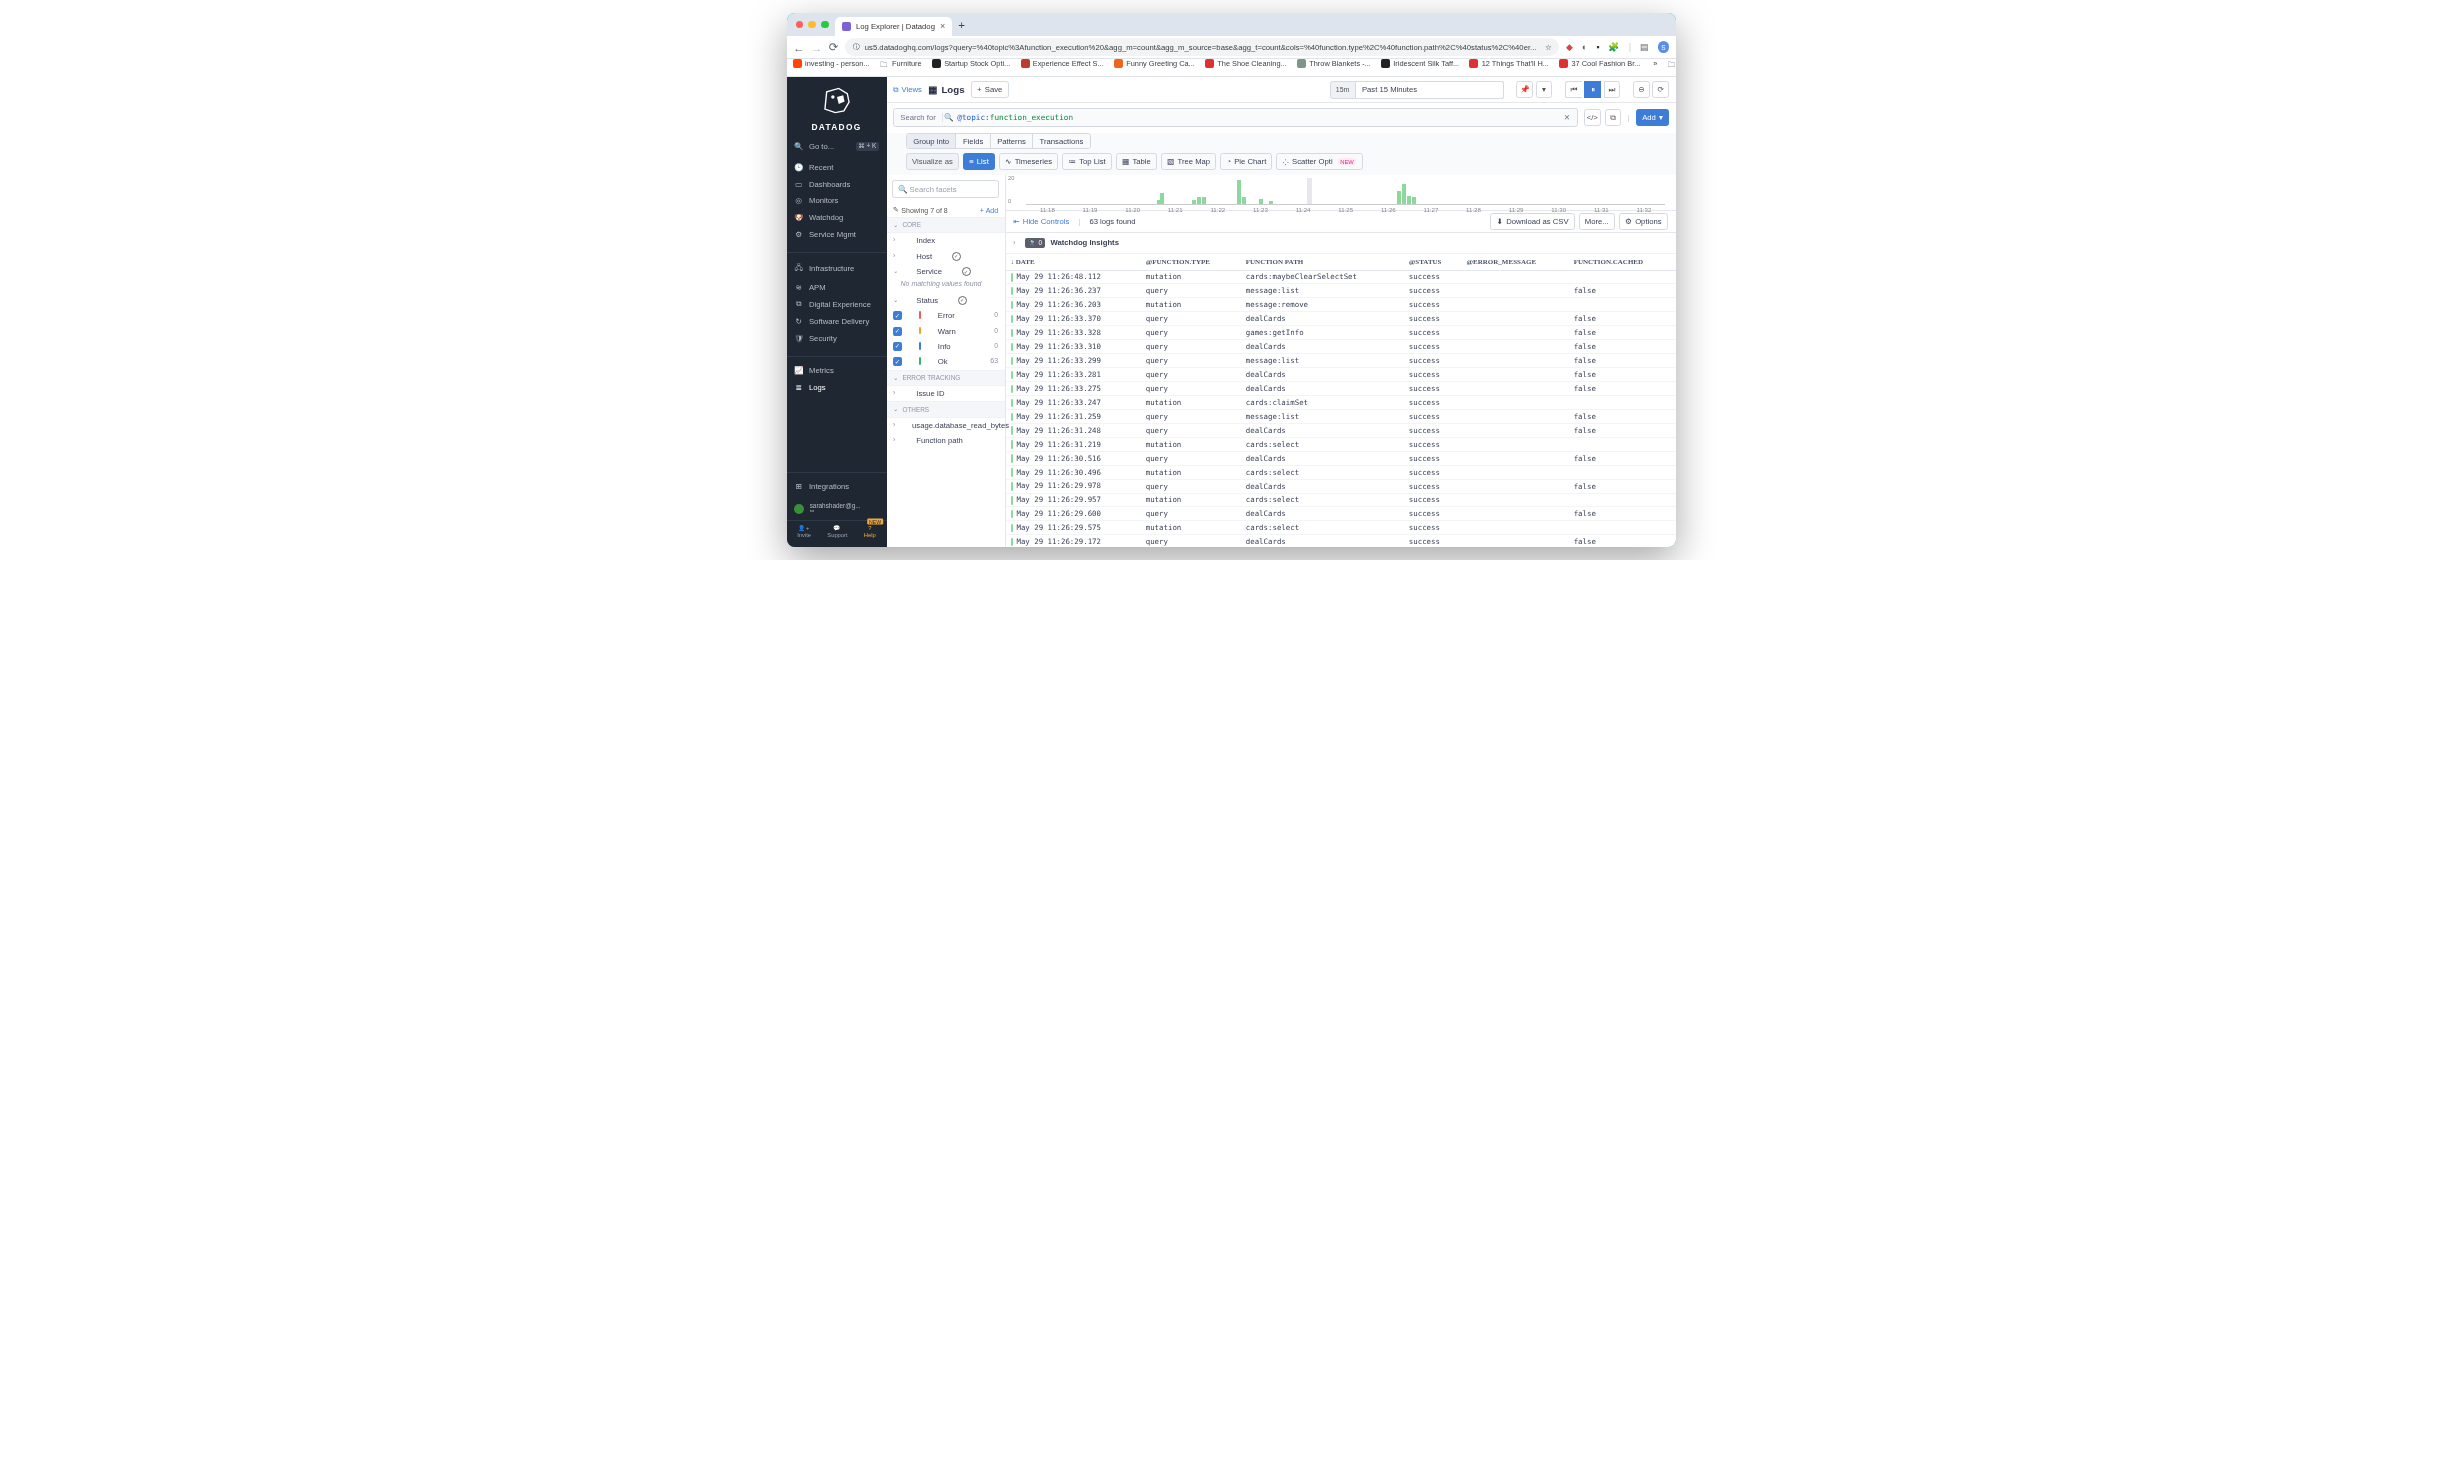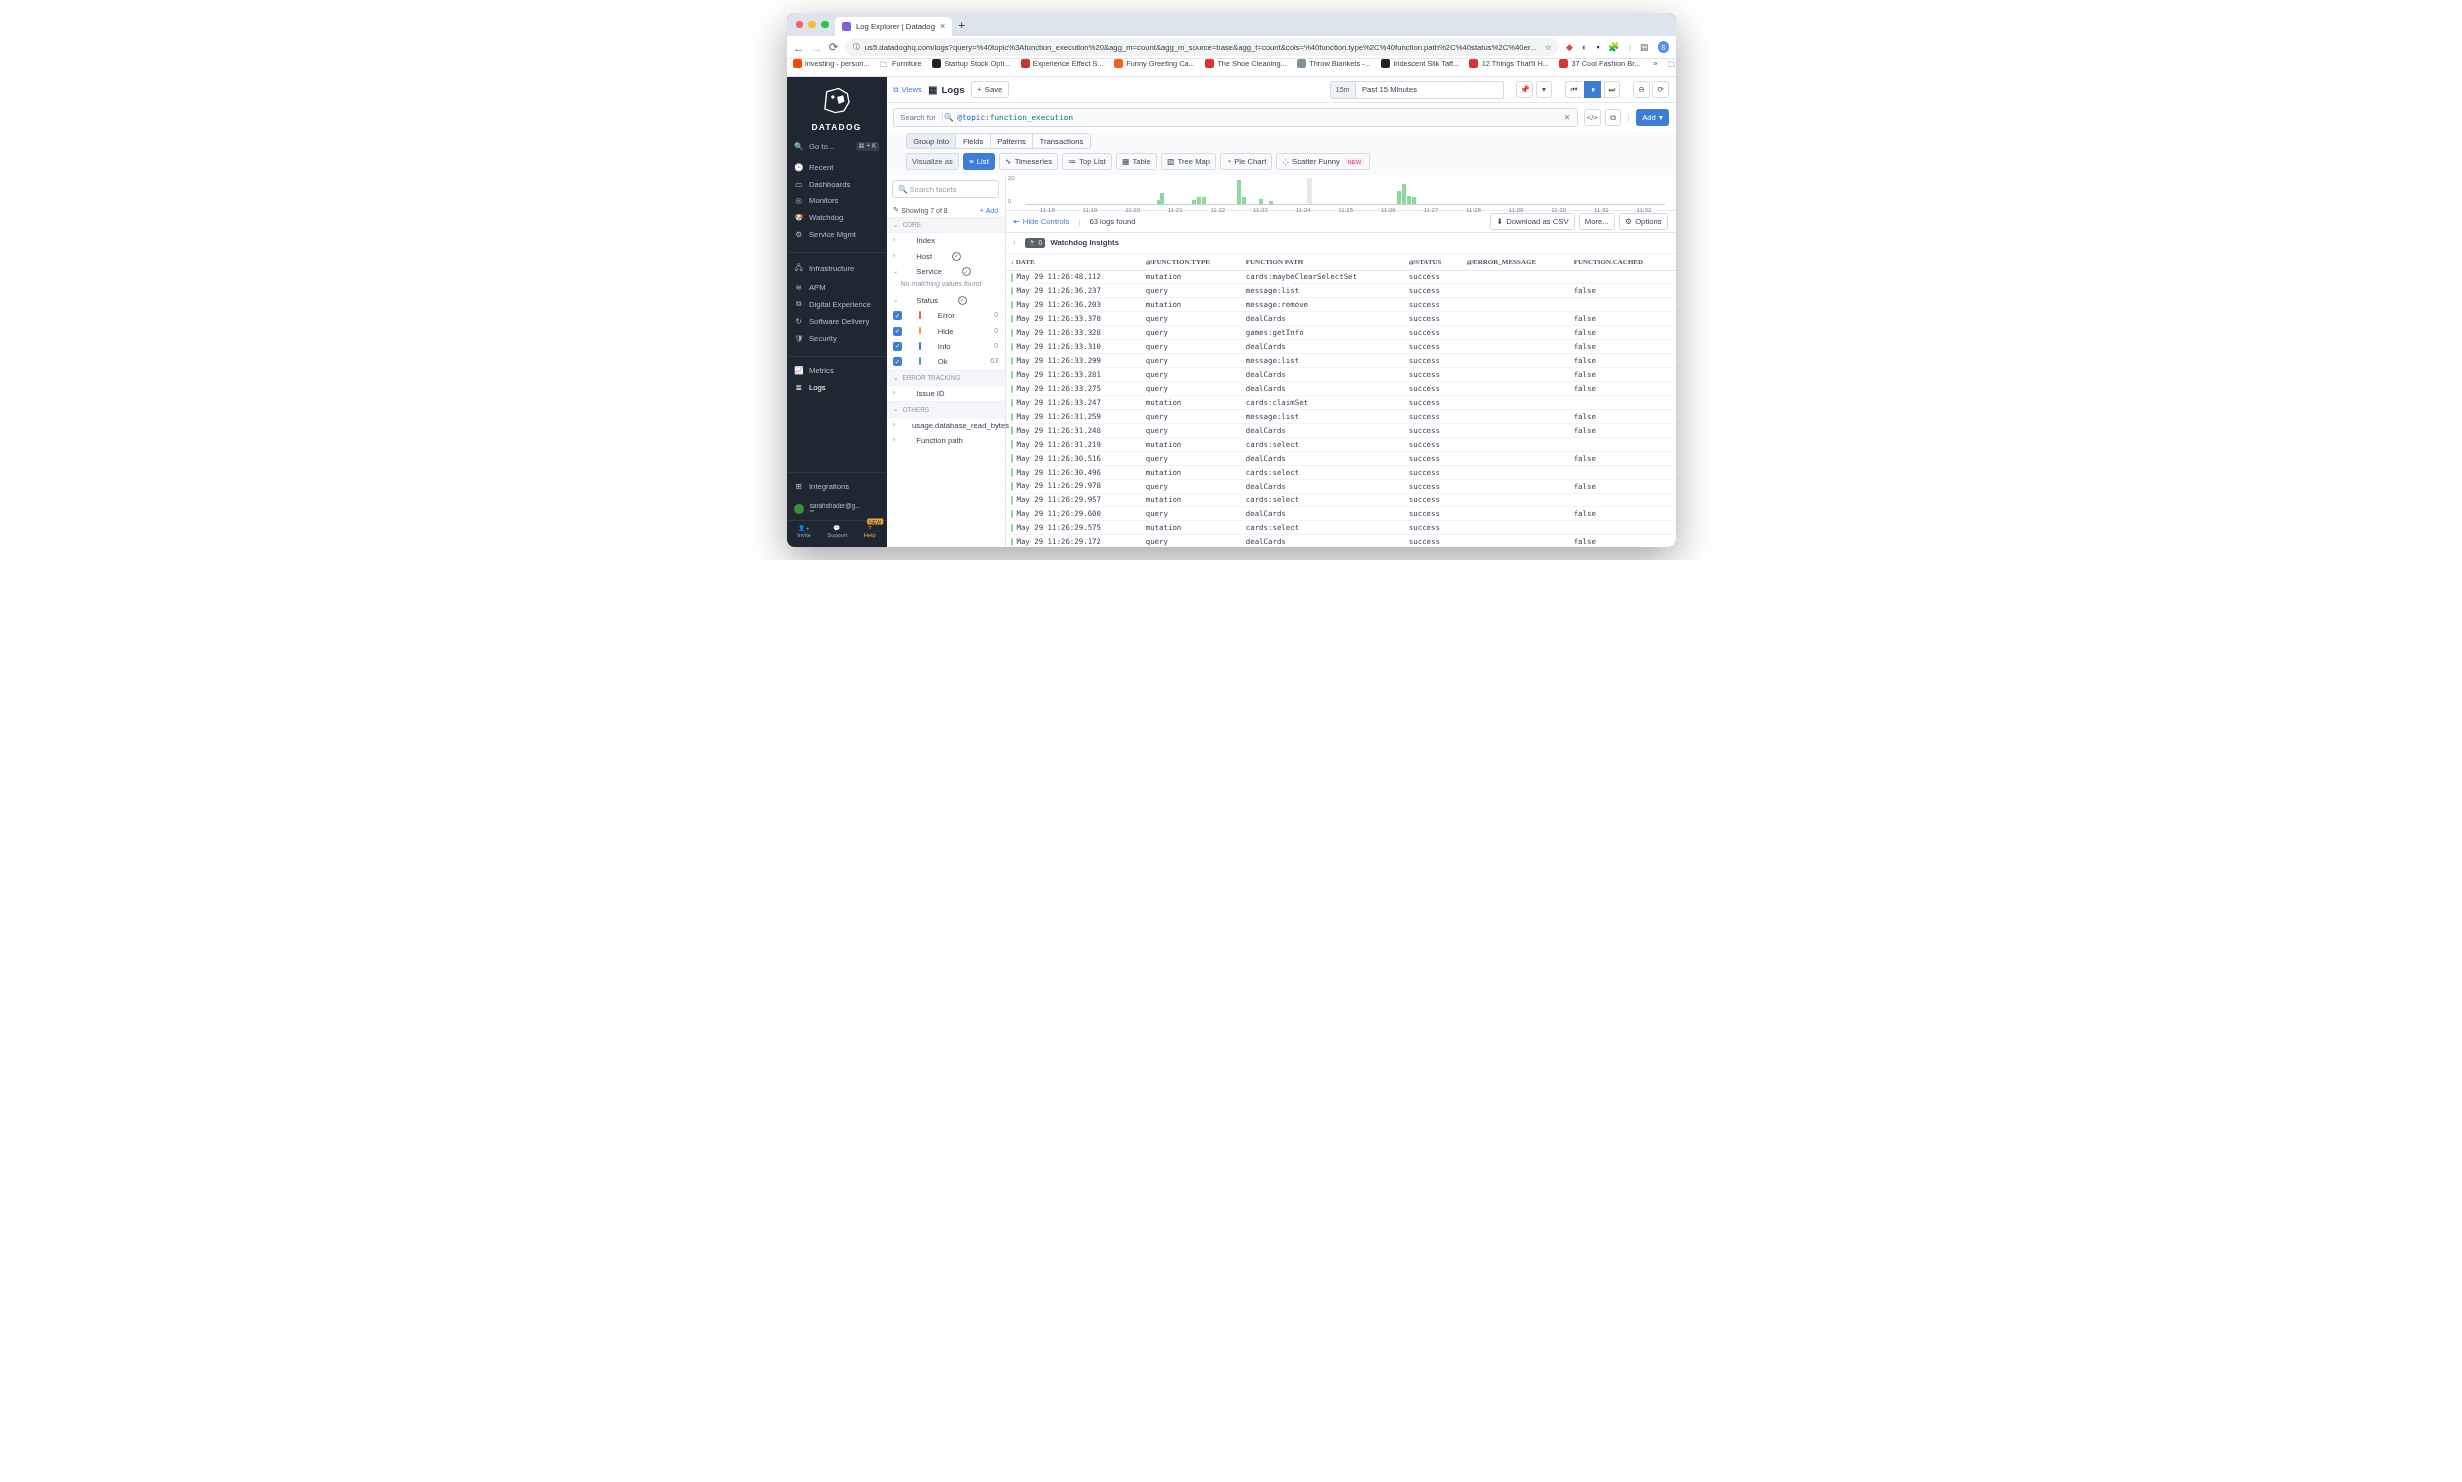--- a/index.html
+++ b/index.html
@@ -393,21 +393,21 @@
               <div class="viz">
                 <span>▧</span>
                 <span>Tree Map</span>
               </div>
               <div class="viz">
                 <span>◔</span>
                 <span>Pie Chart</span>
               </div>
               <div class="viz">
                 <span>⁘</span>
-                <span>Scatter Funny</span>
+                <span>Scatter Opti</span>
                 <span class="new">NEW</span>
               </div>
             </div>
         </div>
       </div>
 
       <div class="body">
         <div class="facets">
           <div class="facet-search">
             <span>🔍</span>&nbsp;
@@ -450,21 +450,21 @@
           <div id="status-list">
               <div class="facet-item">
                 <span class="checked">✓</span>
                 <span class="st err"></span>
                 <span>Error</span>
                 <span class="fcount">0</span>
               </div>
               <div class="facet-item">
                 <span class="checked">✓</span>
                 <span class="st warn"></span>
-                <span>Hide</span>
+                <span>Warn</span>
                 <span class="fcount">0</span>
               </div>
               <div class="facet-item">
                 <span class="checked">✓</span>
                 <span class="st info"></span>
                 <span>Info</span>
                 <span class="fcount">0</span>
               </div>
               <div class="facet-item">
                 <span class="checked">✓</span>

